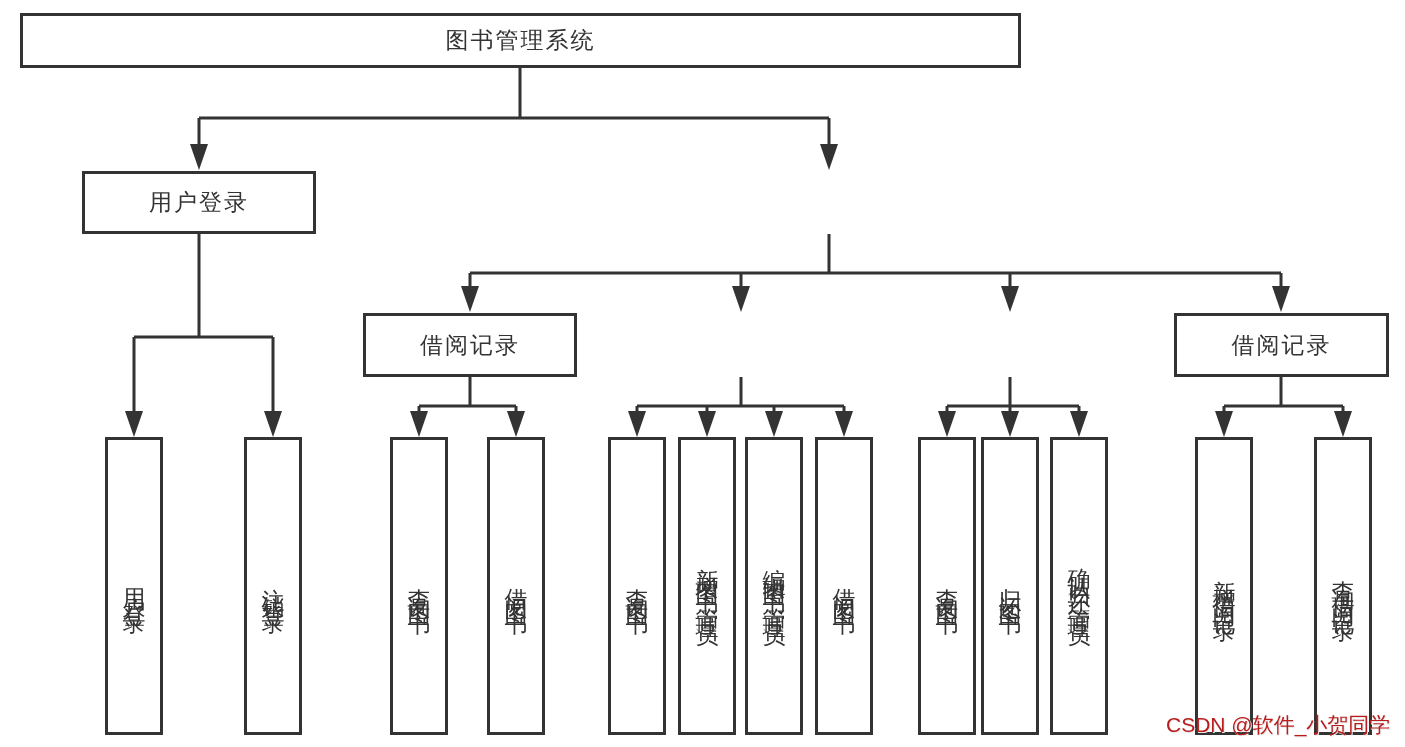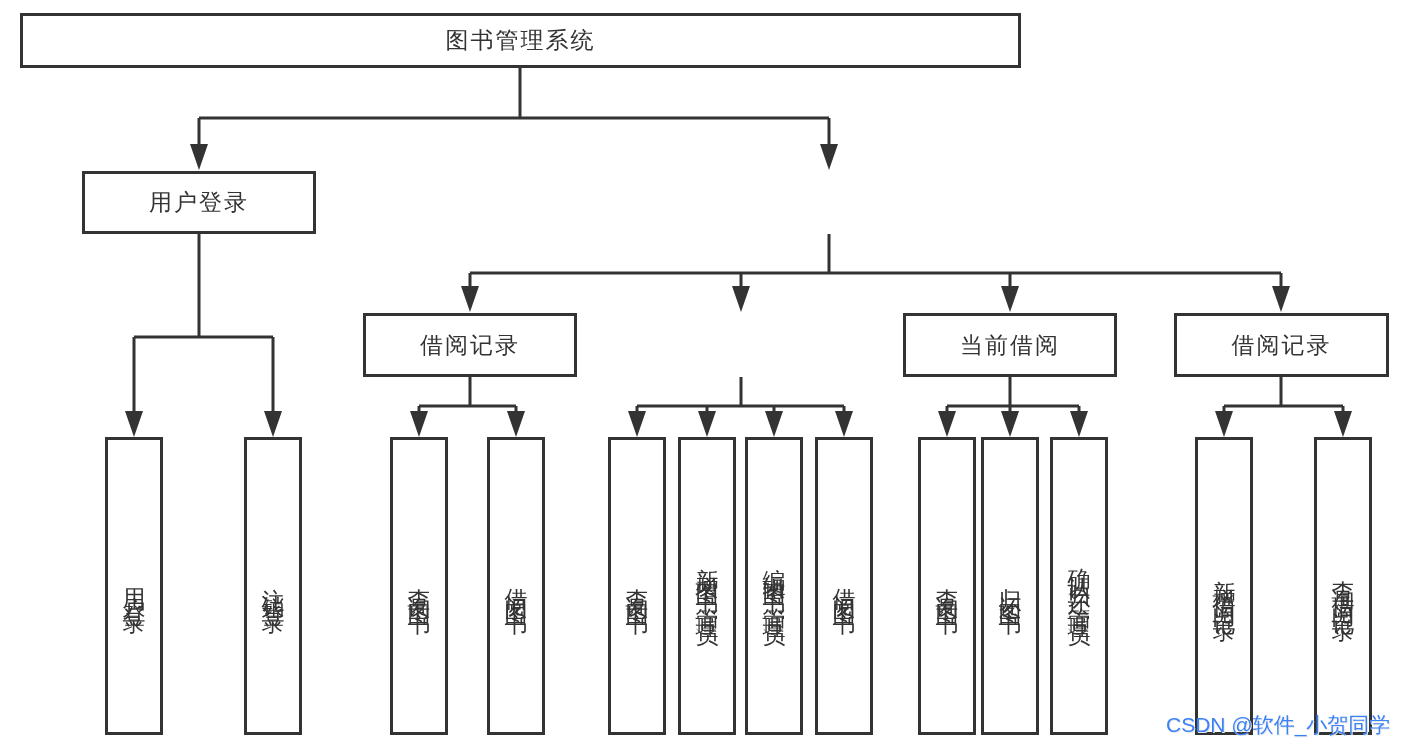--- a/index.html
+++ b/index.html
@@ -12,21 +12,21 @@
   .box{
     position:absolute;box-sizing:border-box;border:3px solid #333333;background:#ffffff;
     display:flex;align-items:center;justify-content:center;color:#333333;
   }
   .h{font-size:23px;letter-spacing:2px;white-space:nowrap;}
   .v{writing-mode:vertical-rl;text-orientation:mixed;font-size:23px;letter-spacing:8px;line-height:1;}
   .lvl2{width:234px;height:63px;top:171px;}
   .lvl3{width:214px;height:64px;top:313px;}
   .leaf{width:58px;height:298px;top:437px;}
   .watermark{
-    position:absolute;left:1166px;top:711px;font-size:21px;color:#3b82f6;
+    position:absolute;left:1166px;top:711px;font-size:21px;color:#b91c1c;
     white-space:nowrap;text-shadow:1px 1px 0 #e8e8e8;z-index:5;
   }
 </style>
 </head>
 <body>
 
 <div class="stage">
 
   <svg class="wires" viewBox="0 0 1405 747" xmlns="http://www.w3.org/2000/svg">
     <g stroke="#333333" stroke-width="3" fill="none">
@@ -72,23 +72,20 @@
     <span>图书管理系统</span>
   </div>
 
   <div class="box h lvl2" style="left:82px">
     <span>用户登录</span>
   </div>
 
   <div class="box h lvl3" style="left:363px">
     <span>借阅记录</span>
   </div>
-  <div class="box h lvl3" style="left:903px">
-    <span>当前借阅</span>
-  </div>
   <div class="box h lvl3" style="left:1174px;width:215px">
     <span>借阅记录</span>
   </div>
 
   <div class="box v leaf" style="left:105px">
     <span>用户登录</span>
   </div>
   <div class="box v leaf" style="left:244px">
     <span>注销登录</span>
   </div>

